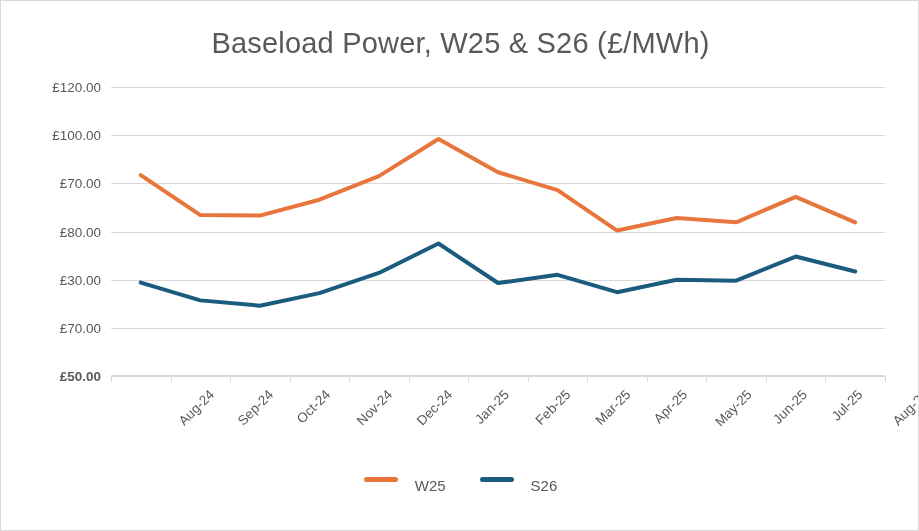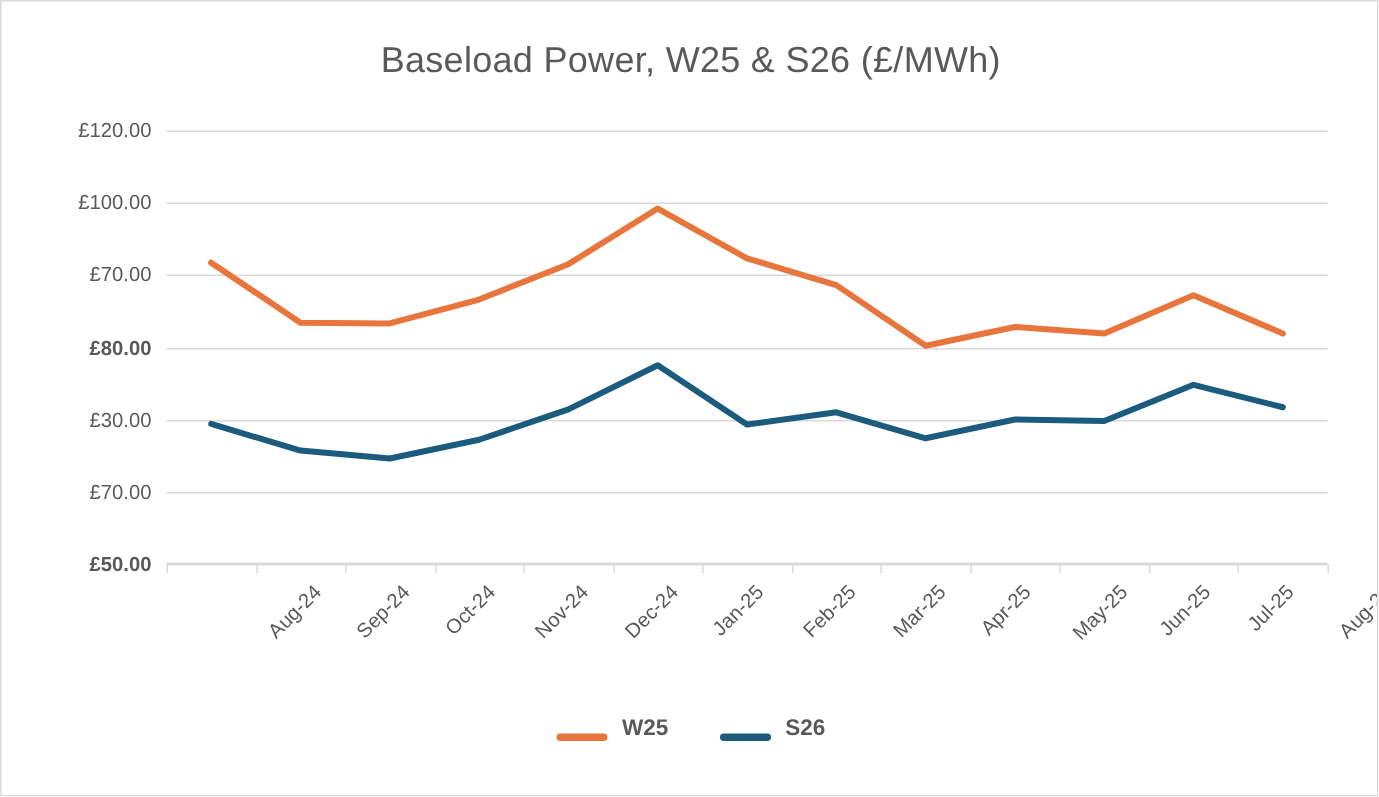--- a/index.html
+++ b/index.html
@@ -18,21 +18,21 @@
     border: 1px solid #d9d9d9;
     box-sizing: border-box;
     overflow: hidden;
   }
   #chart-title {
     position: absolute;
     left: 0;
     top: 26px;
     width: 919px;
     text-align: center;
-    font-size: 24px;
+    font-size: 29px;
     color: #595959;
     font-family: "Liberation Sans", sans-serif;
     letter-spacing: 0.2px;
   }
   #plot-area {
     position: absolute;
     left: 110px;
     top: 86px;
     width: 774px;
     height: 289px;
@@ -98,23 +98,22 @@
     left: 0;
     top: 476px;
     width: 919px;
     display: flex;
     justify-content: center;
     align-items: center;
     gap: 34px;
   }
   .legend-entry {
     display: flex;
-    align-items: flex-end;
-    gap: 10px;
-    font-weight: bold;
+    align-items: flex-start;
+    gap: 17px;
   }
   .legend-swatch {
     display: block;
     width: 34px;
     height: 5px;
     border-radius: 3px;
   }
   .legend-text {
     font-size: 15px;
     color: #595959;
@@ -124,21 +123,21 @@
 <body>
 
 <div id="chart-frame">
 
   <div id="chart-title">Baseload Power, W25 &amp; S26 (£/MWh)</div>
 
   <div id="y-axis-labels">
       <div class="ytick-label" style="top: 0px;">£120.00</div>
       <div class="ytick-label" style="top: 48.1667px;">£100.00</div>
       <div class="ytick-label" style="top: 96.3333px;">£70.00</div>
-      <div class="ytick-label" style="top: 144.5px; font-weight: bold;">£80.00</div>
+      <div class="ytick-label" style="top: 144.5px;">£80.00</div>
       <div class="ytick-label" style="top: 192.667px;">£30.00</div>
       <div class="ytick-label" style="top: 240.833px;">£70.00</div>
       <div class="ytick-label" style="top: 289px; font-weight: bold;">£50.00</div>
     </div>
 
   <div id="plot-area">
       <div class="gridline" style="top: 0px;"></div>
       <div class="gridline" style="top: 48.1667px;"></div>
       <div class="gridline" style="top: 96.3333px;"></div>
       <div class="gridline" style="top: 144.5px;"></div>

